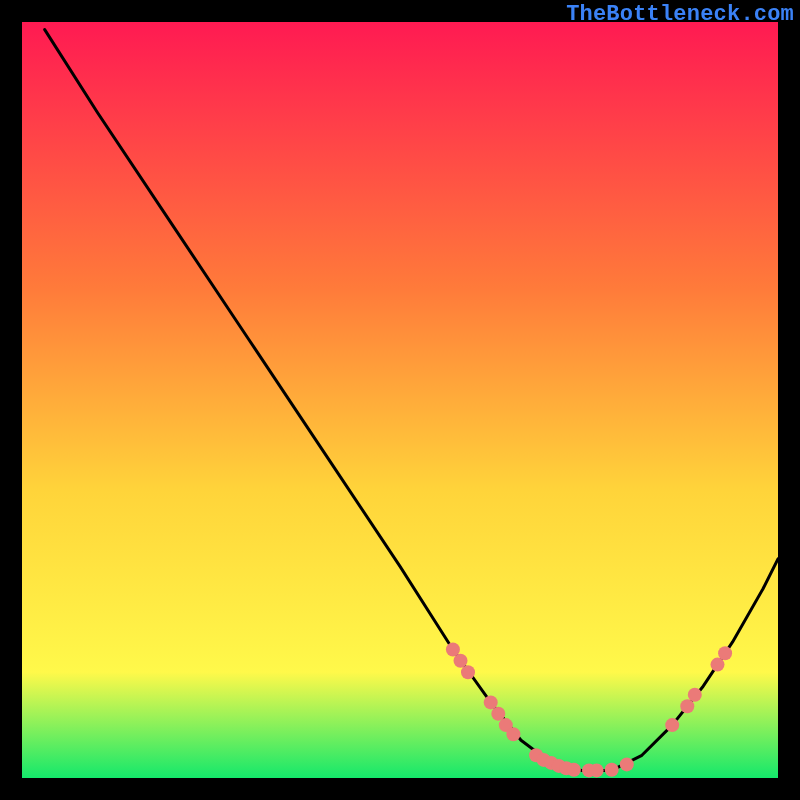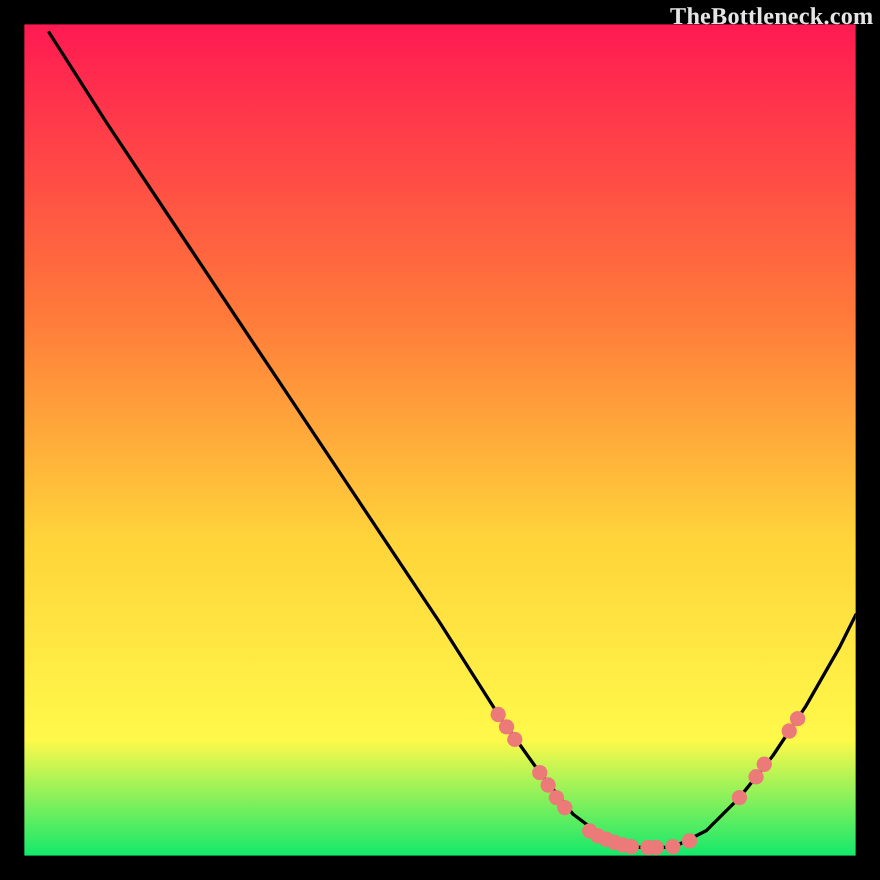--- a/index.html
+++ b/index.html
@@ -15,24 +15,24 @@
     left: 22px;
     top: 22px;
     width: 756px;
     height: 756px;
     background: #000;
   }
   .watermark {
     position: absolute;
     top: 2px;
     right: 6px;
-    font-family: Liberation Serif, serif;
+    font-family: Liberation Mono, monospace;
     font-size: 22px;
     font-weight: 600;
-    color: #e5e5e5;
+    color: #3b82f6;
     letter-spacing: 0.2px;
   }
   svg {
     position: absolute;
     left: 0;
     top: 0;
   }
 </style>
 </head>
 <body>

